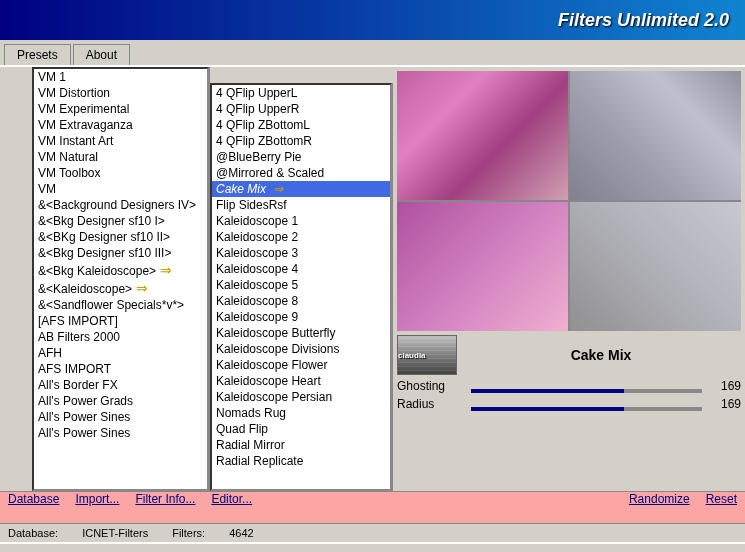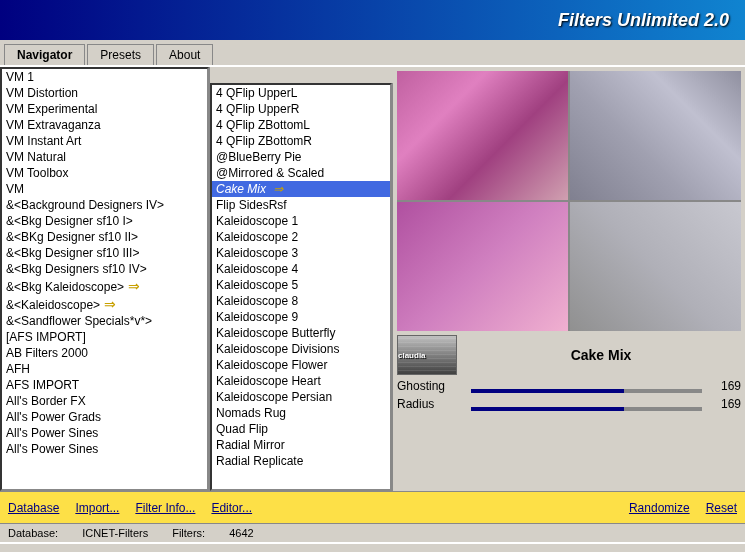--- a/index.html
+++ b/index.html
@@ -60,20 +60,21 @@
       height: calc(552px - 40px - 28px - 32px - 28px);
       background: #d4d0c8;
     }
 
     
     .left-panel {
       width: 210px;
       border-right: 1px solid #888;
       display: flex;
       flex-direction: column;
+      padding-left: 32px;
     }
     .list-container {
       flex: 1;
       overflow: hidden;
       position: relative;
     }
     .list-box {
       height: 100%;
       overflow-y: scroll;
       background: #fff;
@@ -159,24 +160,24 @@
     }
     .slider-value {
       width: 35px;
       text-align: right;
       font-size: 12px;
     }
 
     
     .bottom-toolbar {
       height: 32px;
-      background: #fde047;
+      background: #fca5a5;
       border-top: 1px solid #888;
       display: flex;
-      align-items: center;
+      align-items: flex-start;
       padding: 0 8px;
       gap: 16px;
     }
     .toolbar-btn {
       cursor: pointer;
       font-size: 12px;
       color: #000080;
       text-decoration: underline;
       background: none;
       border: none;
@@ -282,23 +283,20 @@
     }
   </style>
 </head>
 <body>
 
 <div class="title-bar">
   <span class="title-bar-text">Filters Unlimited 2.0</span>
 </div>
 
 <div class="tab-bar">
-  <div class="tab active">
-    <span>Navigator</span>
-  </div>
   <div class="tab">
     <span>Presets</span>
   </div>
   <div class="tab">
     <span>About</span>
   </div>
 </div>
 
 <div class="main-content">
 
@@ -310,21 +308,20 @@
           <div class="list-item">VM Experimental</div>
           <div class="list-item">VM Extravaganza</div>
           <div class="list-item">VM Instant Art</div>
           <div class="list-item">VM Natural</div>
           <div class="list-item">VM Toolbox</div>
           <div class="list-item">VM</div>
           <div class="list-item">&amp;&lt;Background Designers IV&gt;</div>
           <div class="list-item">&amp;&lt;Bkg Designer sf10 I&gt;</div>
           <div class="list-item">&amp;&lt;BKg Designer sf10 II&gt;</div>
           <div class="list-item">&amp;&lt;Bkg Designer sf10 III&gt;</div>
-          <div class="list-item">&amp;&lt;Bkg Designers sf10 IV&gt;</div>
           <div class="list-item">&amp;&lt;Bkg Kaleidoscope&gt;<span class="arrow-indicator"> ⇒</span></div>
           <div class="list-item">&amp;&lt;Kaleidoscope&gt;<span class="arrow-indicator"> ⇒</span></div>
           <div class="list-item">&amp;&lt;Sandflower Specials*v*&gt;</div>
           <div class="list-item">[AFS IMPORT]</div>
           <div class="list-item">AB Filters 2000</div>
           <div class="list-item">AFH</div>
           <div class="list-item">AFS IMPORT</div>
           <div class="list-item">All's Border FX</div>
           <div class="list-item">All's Power Grads</div>
           <div class="list-item">All's Power Sines</div>

